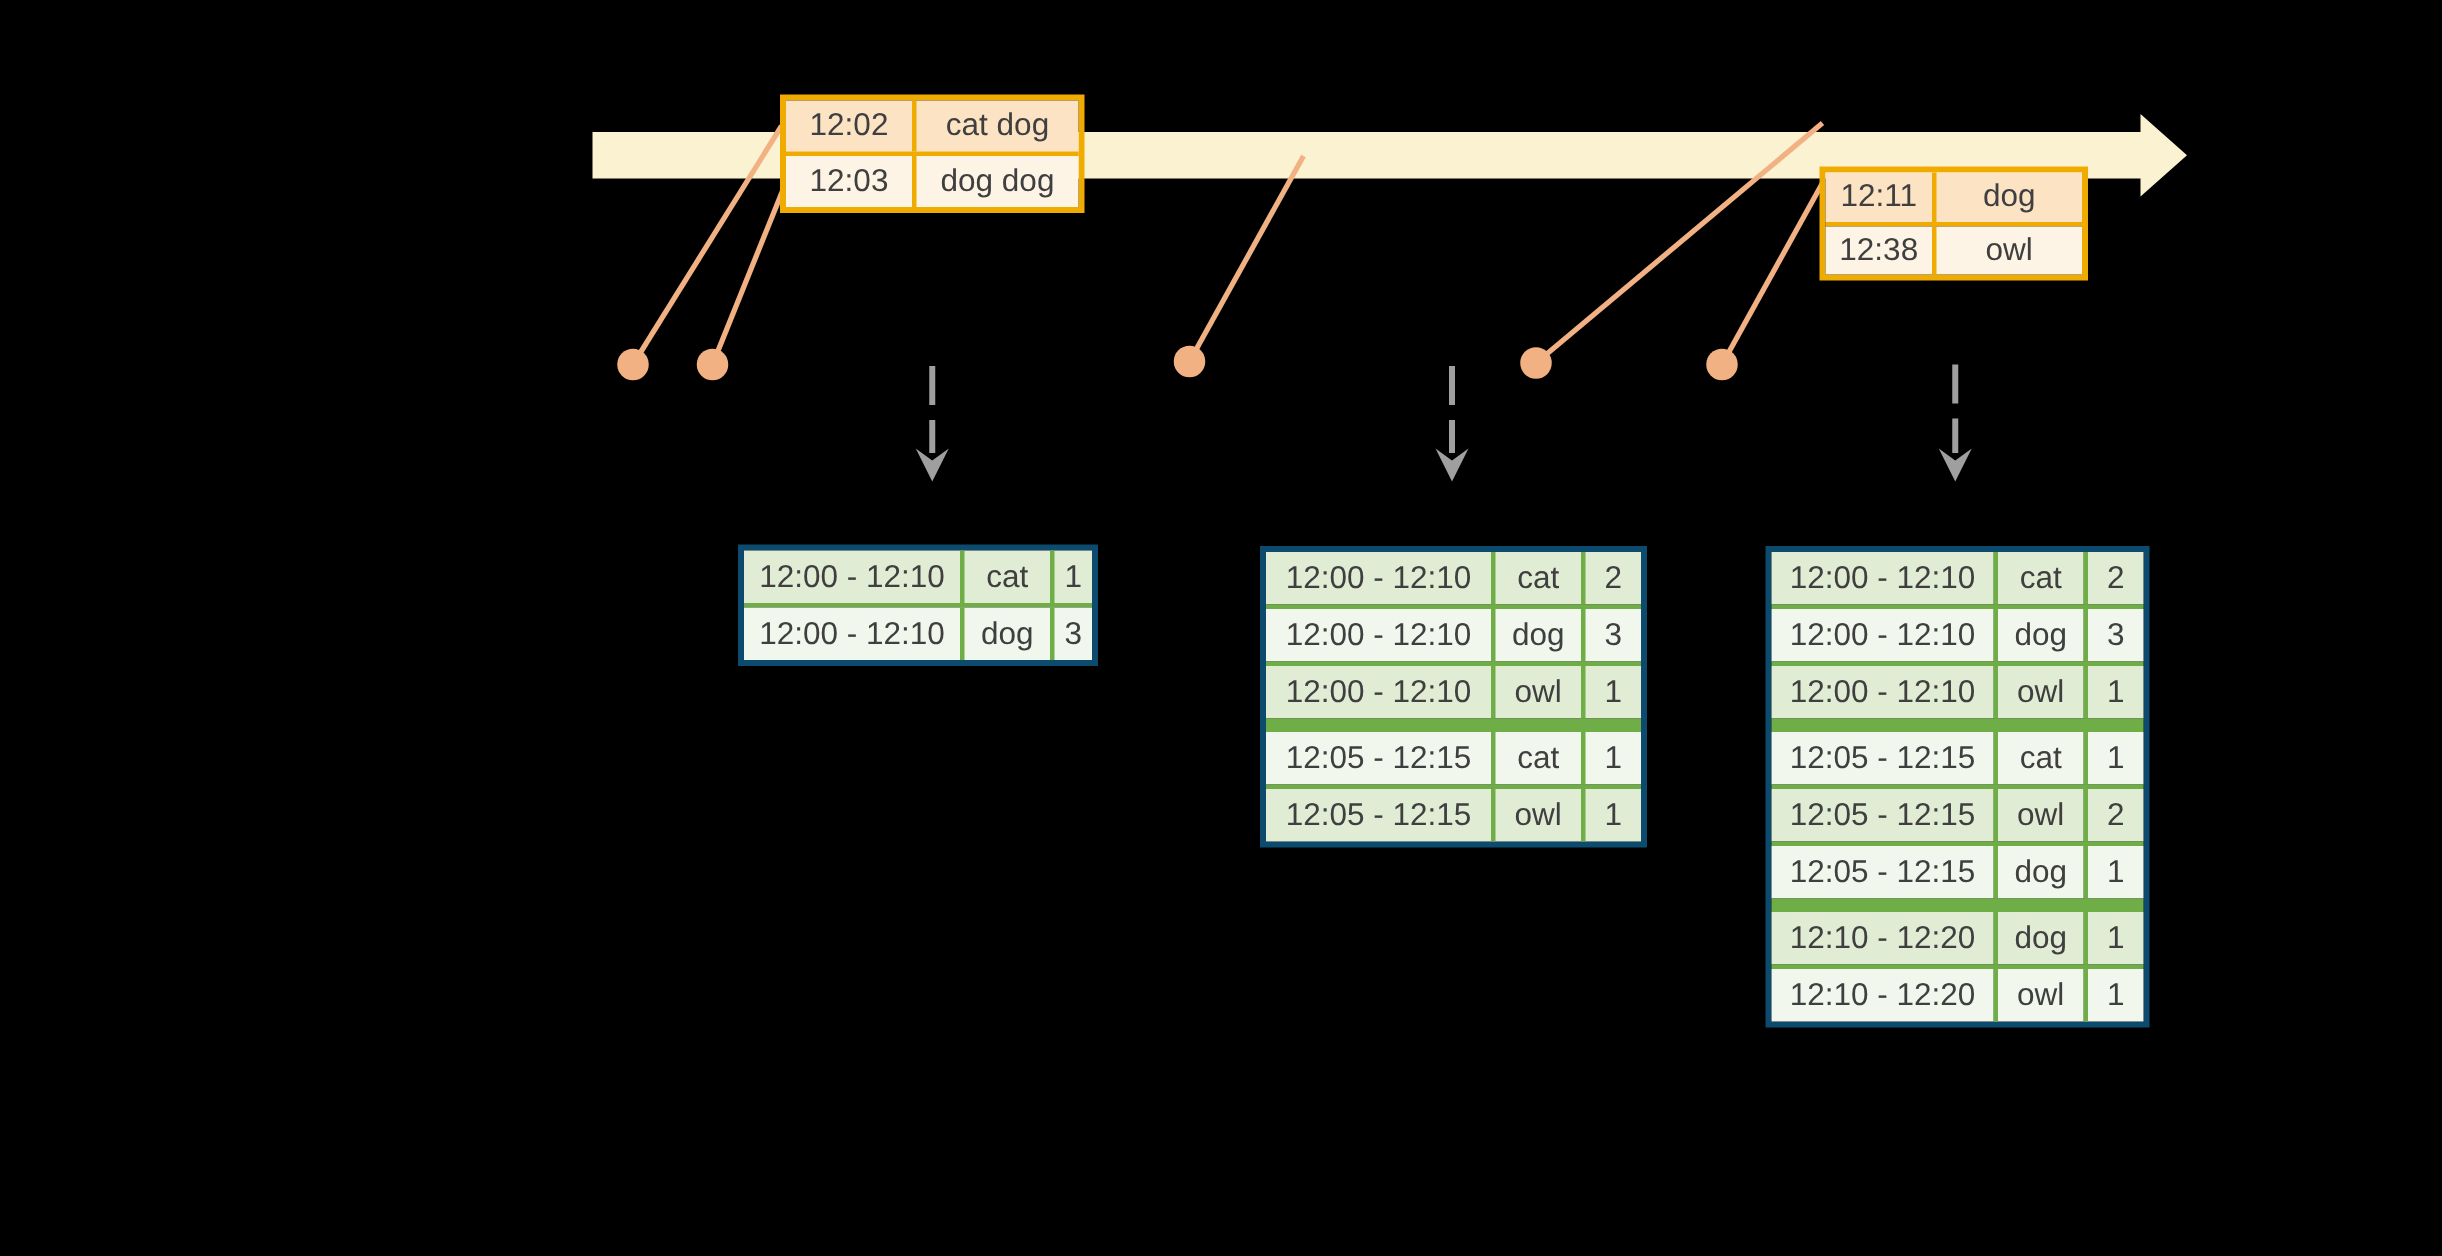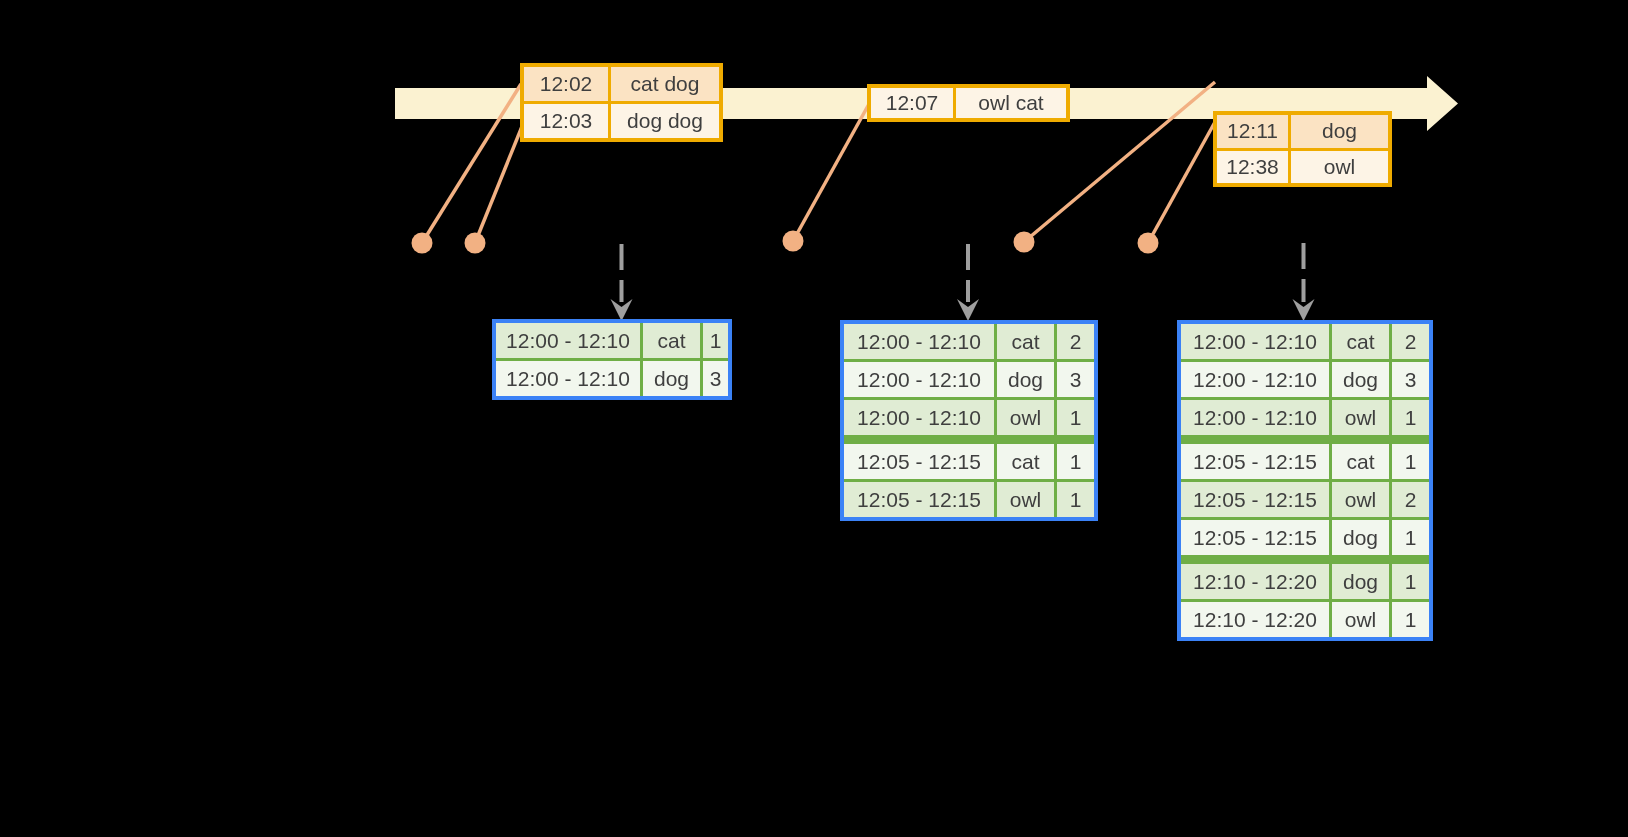--- a/index.html
+++ b/index.html
@@ -7,21 +7,21 @@
          font-family:"Liberation Sans",sans-serif;color:#3f3f3f;}
   svg.overlay{position:absolute;left:0;top:0;z-index:1;}
   .band{fill:#fbf2d1;}
   .conn{stroke:#f2b183;stroke-width:3.5px;}
   .dot{fill:#f2b183;}
   .dashline{stroke:#9f9f9f;stroke-width:4px;stroke-dasharray:26 10;}
   .dashhead{fill:#9f9f9f;}
   .tbl{position:absolute;z-index:2;display:flex;flex-direction:column;box-sizing:border-box;}
   .tbl *{box-sizing:border-box;}
   .etable{border:4px solid #efab00;}
-  .rtable{border:4px solid #3b82f6;}
+  .rtable{border:4px solid #0c4a6e;margin-top:44px;}
   .row{display:flex;width:100%;}
   .cell{display:flex;align-items:center;justify-content:center;font-size:21px;white-space:nowrap;overflow:hidden;}
   .etable .cell + .cell{border-left:3px solid #efab00;}
   .rtable .cell + .cell{border-left:3px solid #6fae46;}
   .sep{width:100%;}
   .etable .sep{background:#efab00;height:3px;}
   .rtable .sep.thin{background:#6fae46;height:3px;}
   .rtable .sep.thick{background:#6fae46;height:9px;}
   .etable .row.dark .cell{background:#fbe3c3;}
   .etable .row.light .cell{background:#fdf4e6;}
@@ -70,26 +70,20 @@
 
   <div id="et0" class="tbl etable">
       <div class="row dark">
         <div class="cell c0">12:02</div>
         <div class="cell c1">cat dog</div>
       </div>
       <div class="sep thin"></div>
       <div class="row light">
         <div class="cell c0">12:03</div>
         <div class="cell c1">dog dog</div>
-      </div>
-    </div>
-  <div id="et1" class="tbl etable">
-      <div class="row light">
-        <div class="cell c0">12:07</div>
-        <div class="cell c1">owl cat</div>
       </div>
     </div>
   <div id="et2" class="tbl etable">
       <div class="row dark">
         <div class="cell c0">12:11</div>
         <div class="cell c1">dog</div>
       </div>
       <div class="sep thin"></div>
       <div class="row light">
         <div class="cell c0">12:38</div>

